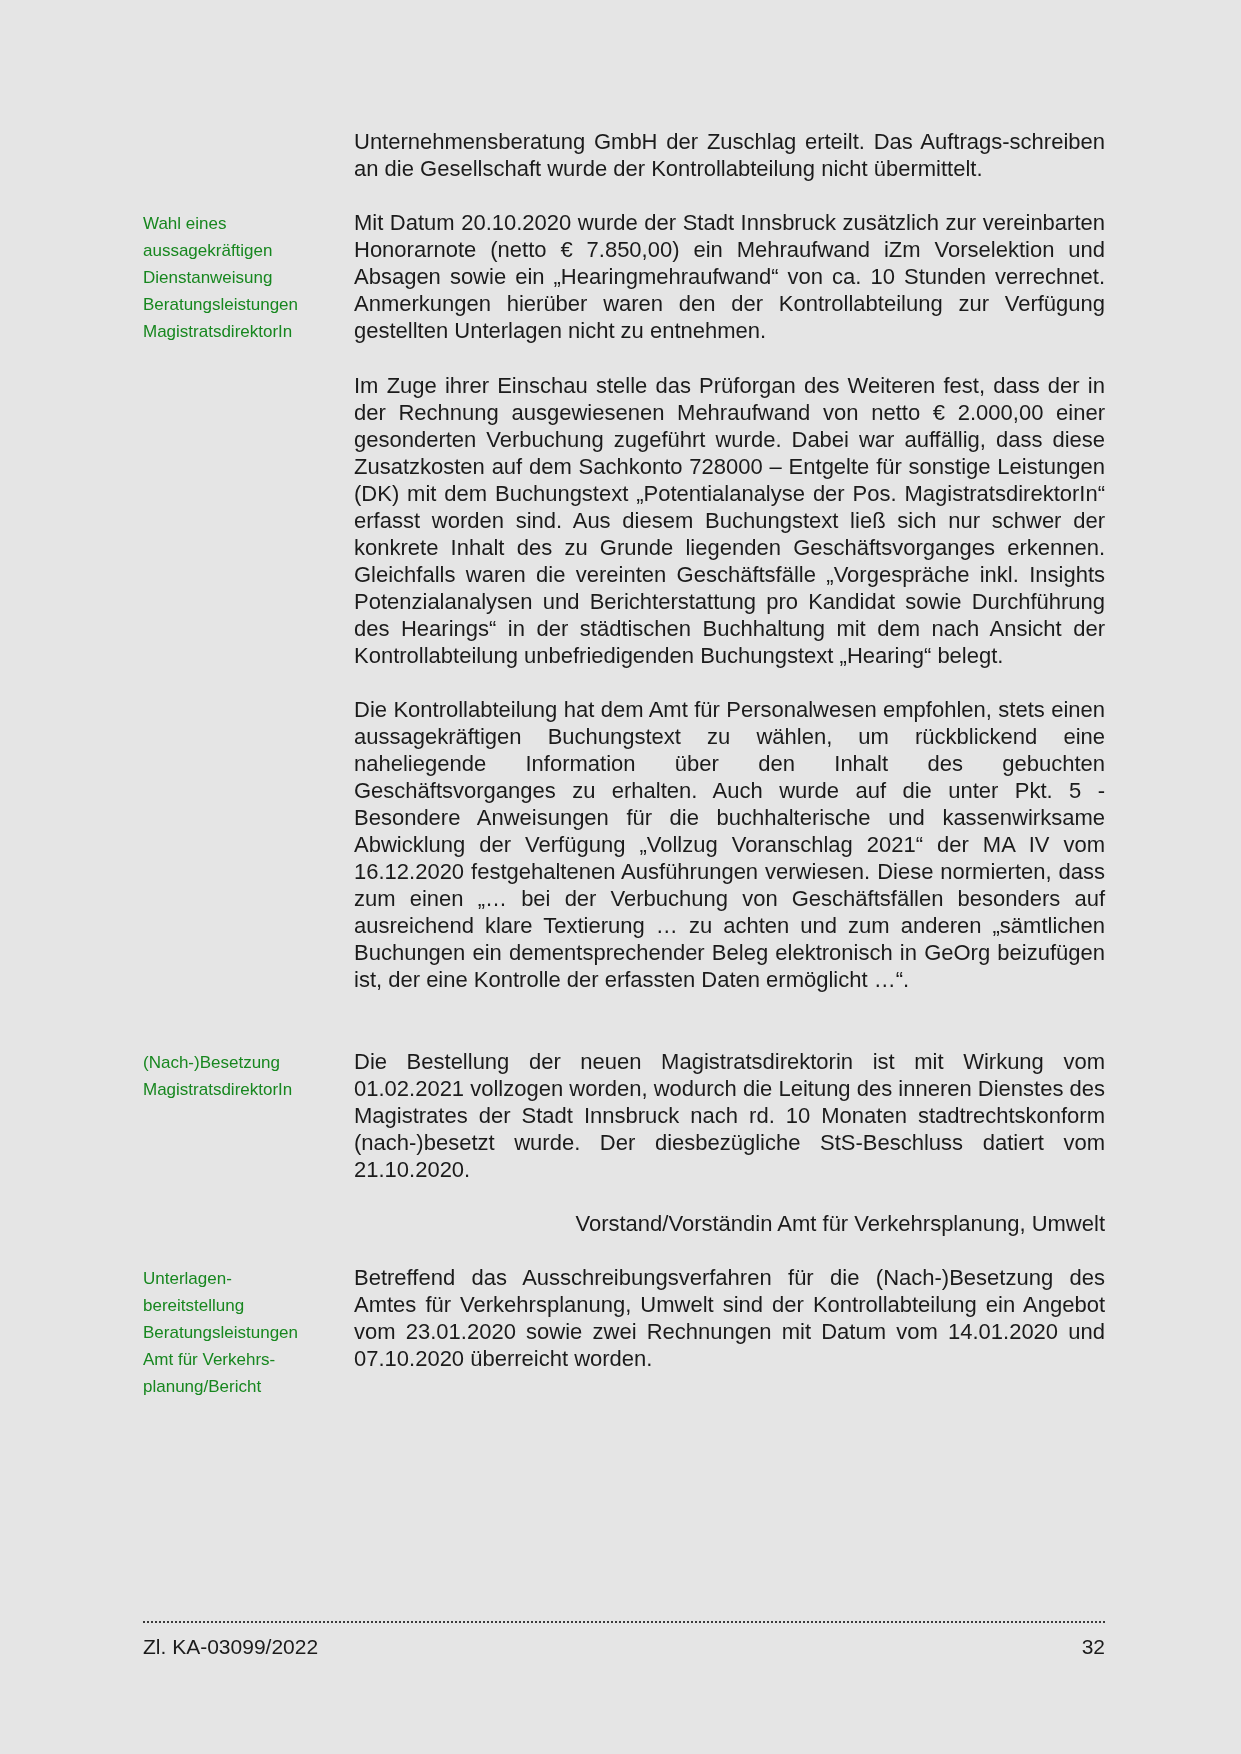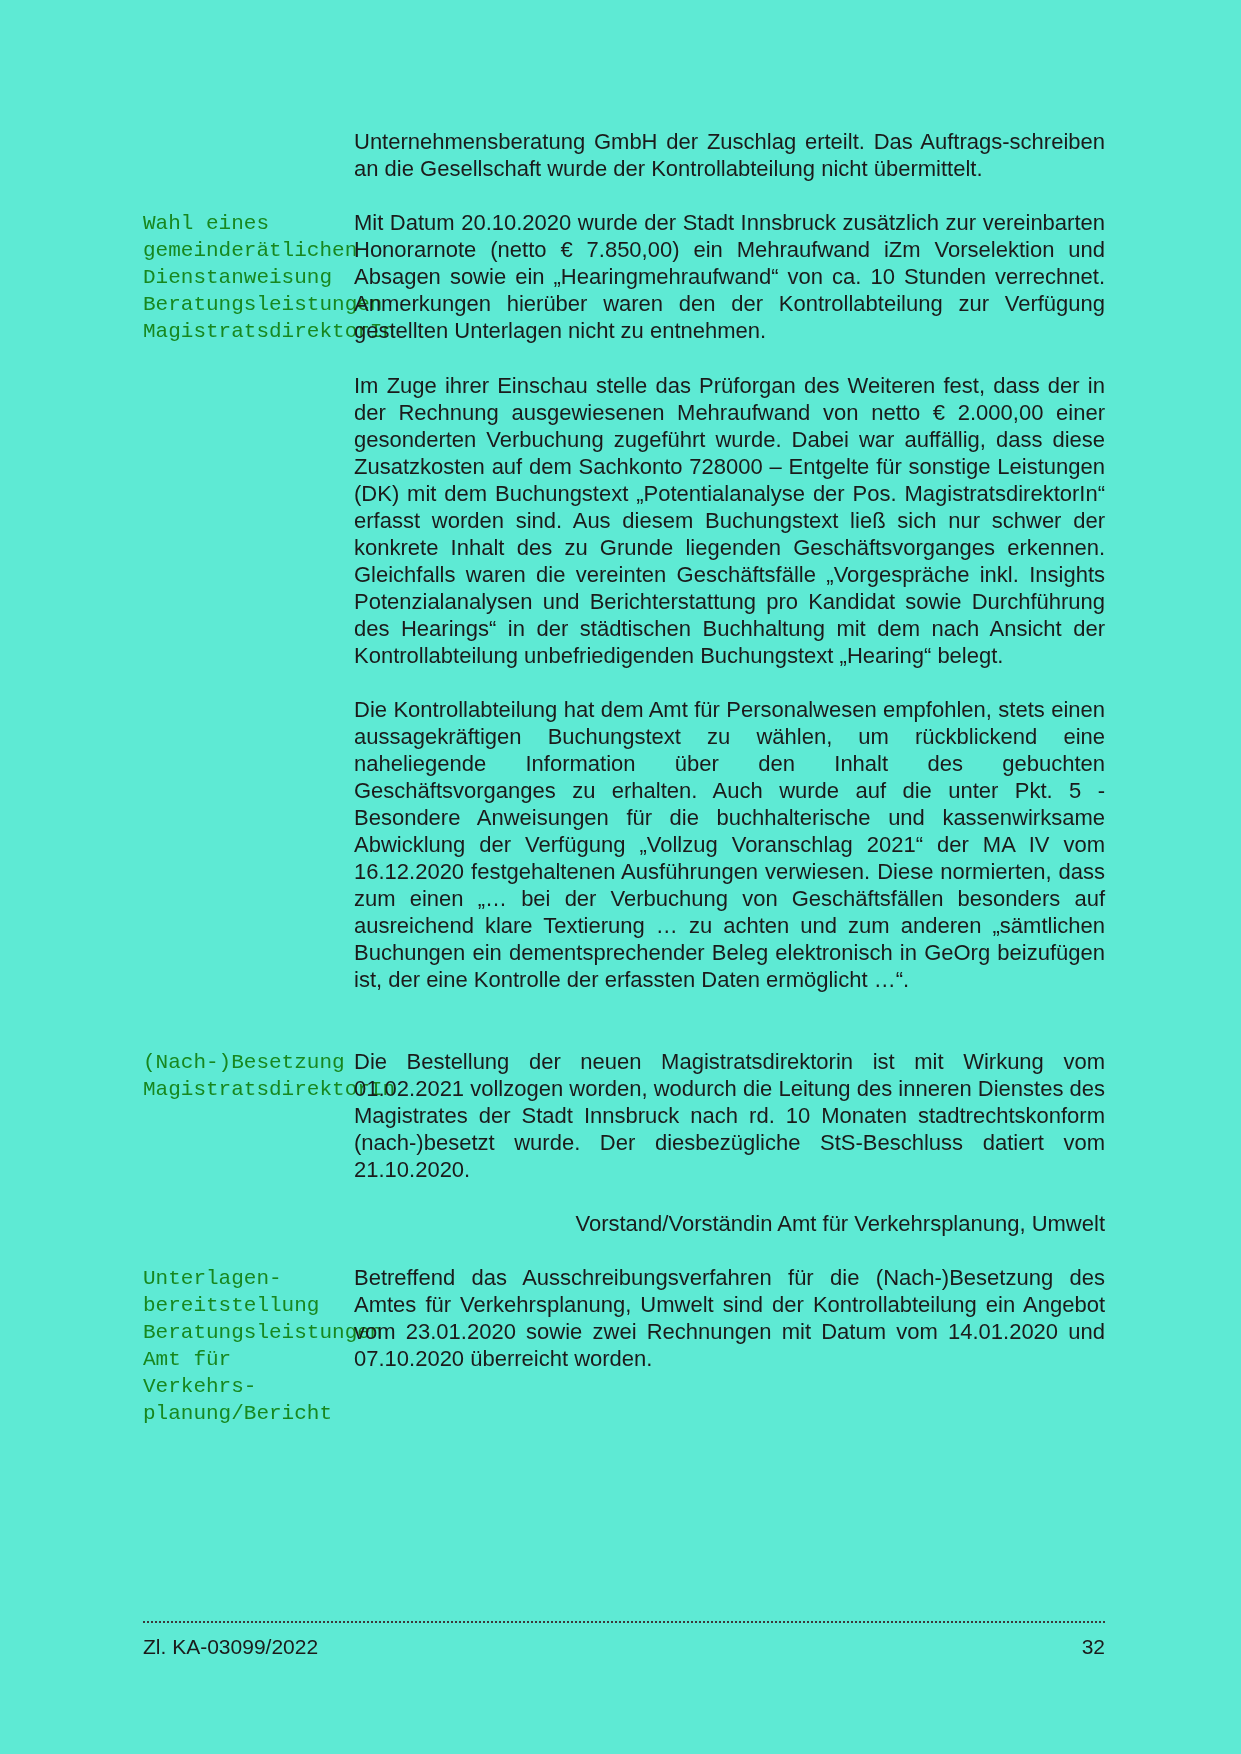--- a/index.html
+++ b/index.html
@@ -1,35 +1,34 @@
 <!DOCTYPE html>
 <html lang="de"><head>
 <meta charset="utf-8">
 <style>
   html,body{margin:0;padding:0;background:#ffffff;}
   .page{
     position:relative;
     width:1241px;height:1754px;
-    background:#5eead4;
+    background:#e5e5e5;
     overflow:hidden;
     font-family:"Liberation Sans", sans-serif;
     color:#1b1b1b;
   }
   .content{
     position:absolute;
     left:143px;top:128px;
     width:962px;
   }
   .row{display:flex;margin-bottom:27px;}
   .row-label{
     width:211px;flex:none;
     color:#17871f;
-    font-size:21px;line-height:27px;
+    font-size:17px;line-height:27px;
     padding-top:1px;
-    font-family:Liberation Mono, monospace;
   }
   .row-text{
     width:751px;flex:none;
     font-size:22px;line-height:27px;
     text-align:justify;
   }
   .section-heading{
     margin:10px 0 27px 211px;
     width:751px;
     font-size:22px;line-height:27px;
@@ -61,21 +60,21 @@
   <div class="content">
 
     <div class="row">
       <div class="row-label"></div>
       <div class="row-text">Unternehmensberatung GmbH der Zuschlag erteilt. Das Auftrags-schreiben an die Gesellschaft wurde der Kontrollabteilung nicht übermittelt.</div>
     </div>
 
     <div class="row">
       <div class="row-label">
           <div>Wahl eines</div>
-          <div>gemeinderätlichen</div>
+          <div>aussagekräftigen</div>
           <div>Dienstanweisung</div>
           <div>Beratungsleistungen</div>
           <div>MagistratsdirektorIn</div>
         </div>
       <div class="row-text">Mit Datum 20.10.2020 wurde der Stadt Innsbruck zusätzlich zur vereinbarten Honorarnote (netto € 7.850,00) ein Mehraufwand iZm Vorselektion und Absagen sowie ein „Hearingmehraufwand“ von ca. 10 Stunden verrechnet. Anmerkungen hierüber waren den der Kontrollabteilung zur Verfügung gestellten Unterlagen nicht zu entnehmen.</div>
     </div>
 
     <div class="row">
       <div class="row-label"></div>
       <div class="row-text">Im Zuge ihrer Einschau stelle das Prüforgan des Weiteren fest, dass der in der Rechnung ausgewiesenen Mehraufwand von netto € 2.000,00 einer gesonderten Verbuchung zugeführt wurde. Dabei war auffällig, dass diese Zusatzkosten auf dem Sachkonto 728000 – Entgelte für sonstige Leistungen (DK) mit dem Buchungstext „Potentialanalyse der Pos. MagistratsdirektorIn“ erfasst worden sind. Aus diesem Buchungstext ließ sich nur schwer der konkrete Inhalt des zu Grunde liegenden Geschäftsvorganges erkennen. Gleichfalls waren die vereinten Geschäftsfälle „Vorgespräche inkl. Insights Potenzialanalysen und Berichterstattung pro Kandidat sowie Durchführung des Hearings“ in der städtischen Buchhaltung mit dem nach Ansicht der Kontrollabteilung unbefriedigenden Buchungstext „Hearing“ belegt.</div>

